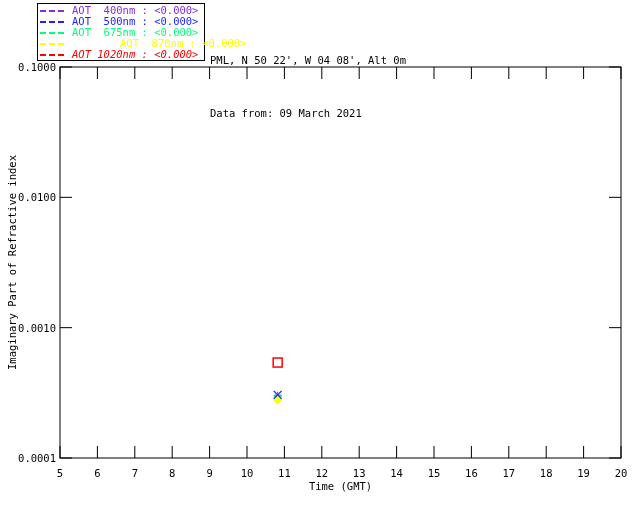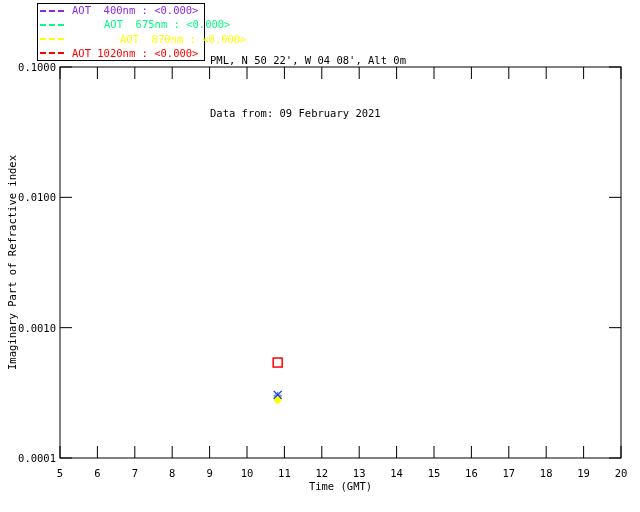--- a/index.html
+++ b/index.html
@@ -2,46 +2,47 @@
 <html><head>
 <meta charset="utf-8">
 <style>
   html,body{margin:0;padding:0;background:#fff;}
   body{width:640px;height:512px;position:relative;overflow:hidden;
        font-family:"DejaVu Sans Mono","Liberation Mono",monospace;}
   .page{position:absolute;left:0;top:0;width:640px;height:512px;}
 
   .legend-box{position:absolute;left:37px;top:3px;width:168px;height:58px;
       border:1px solid #000;box-sizing:border-box;display:flex;flex-direction:column;
-      justify-content:space-between;padding:1px 2px;background:#fff;}
+      justify-content:flex-start;padding:1px 2px;background:#fff;}
   .legend-row{display:flex;align-items:center;white-space:pre;
       font-size:10.5px;line-height:11px;}
   .legend-dash{display:inline-block;width:27px;height:2px;margin-right:5px;flex:none;}
 
   .header-block{position:absolute;left:210px;top:17px;white-space:pre;
       font-size:10.5px;line-height:17.5px;color:#000;}
 
   svg text{font-family:"DejaVu Sans Mono","Liberation Mono",monospace;
       font-size:10.5px;fill:#000;}
 </style>
 </head>
 <body>
 
 <div class="page">
 
   <div class="legend-box">
       <div class="legend-row"><span class="legend-dash" style="background: repeating-linear-gradient(90deg, rgb(138, 43, 226) 0px, rgb(138, 43, 226) 6px, transparent 6px, transparent 9px);"></span><span style="color: rgb(138, 43, 226);">AOT  400nm : &lt;0.000&gt;</span></div>
-      <div class="legend-row"><span class="legend-dash" style="background: repeating-linear-gradient(90deg, rgb(0, 255, 127) 0px, rgb(0, 255, 127) 6px, transparent 6px, transparent 9px);"></span><span style="color: rgb(0, 255, 127); margin-left: 32px;">AOT  675nm : &lt;0.000&gt;</span></div>
+      <div class="legend-row"><span class="legend-dash" style="background: repeating-linear-gradient(90deg, rgb(34, 34, 255) 0px, rgb(34, 34, 255) 6px, transparent 6px, transparent 9px);"></span><span style="color: rgb(34, 34, 255);">AOT  500nm : &lt;0.000&gt;</span></div>
+      <div class="legend-row"><span class="legend-dash" style="background: repeating-linear-gradient(90deg, rgb(0, 255, 127) 0px, rgb(0, 255, 127) 6px, transparent 6px, transparent 9px);"></span><span style="color: rgb(0, 255, 127);">AOT  675nm : &lt;0.000&gt;</span></div>
       <div class="legend-row"><span class="legend-dash" style="background: repeating-linear-gradient(90deg, rgb(255, 255, 0) 0px, rgb(255, 255, 0) 6px, transparent 6px, transparent 9px);"></span><span style="color: rgb(255, 255, 0); margin-left: 48px;">AOT  870nm : &lt;0.000&gt;</span></div>
-      <div class="legend-row"><span class="legend-dash" style="background: repeating-linear-gradient(90deg, rgb(255, 0, 0) 0px, rgb(255, 0, 0) 6px, transparent 6px, transparent 9px);"></span><span style="color: rgb(255, 0, 0);">AOT 1020nm : &lt;0.000&gt;</span></div>
+      <div class="legend-row"><span class="legend-dash" style="background: repeating-linear-gradient(90deg, rgb(255, 0, 0) 0px, rgb(255, 0, 0) 6px, transparent 6px, transparent 9px);"></span><span style="color: rgb(255, 0, 0); font-style: italic;">AOT 1020nm : &lt;0.000&gt;</span></div>
     </div>
 
   <div class="header-block">
     <div>PML, N 50 22', W 04 08', Alt 0m</div>
-    <div>Data from: 09 February 2021</div>
+    <div>Data from: 09 March 2021</div>
   </div>
 
   <svg width="640" height="512" viewBox="0 0 640 512" style="position:absolute;left:0;top:0;">
       <rect x="60" y="67" width="561" height="391" fill="none" stroke="#000000" stroke-width="1"></rect>
       <line x1="60" y1="458" x2="60" y2="446" stroke="#000000" stroke-width="1"></line>
       <line x1="60" y1="67" x2="60" y2="79" stroke="#000000" stroke-width="1"></line>
       <text x="60" y="477" text-anchor="middle">5</text>
       <line x1="97.4" y1="458" x2="97.4" y2="446" stroke="#000000" stroke-width="1"></line>
       <line x1="97.4" y1="67" x2="97.4" y2="79" stroke="#000000" stroke-width="1"></line>
       <text x="97.4" y="477" text-anchor="middle">6</text>

